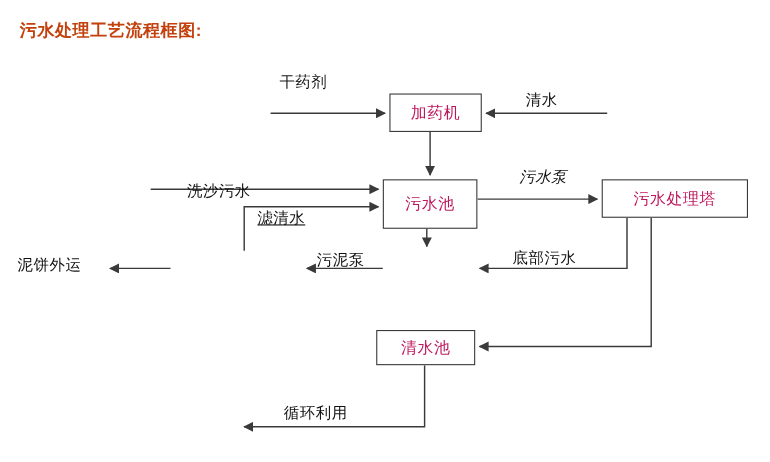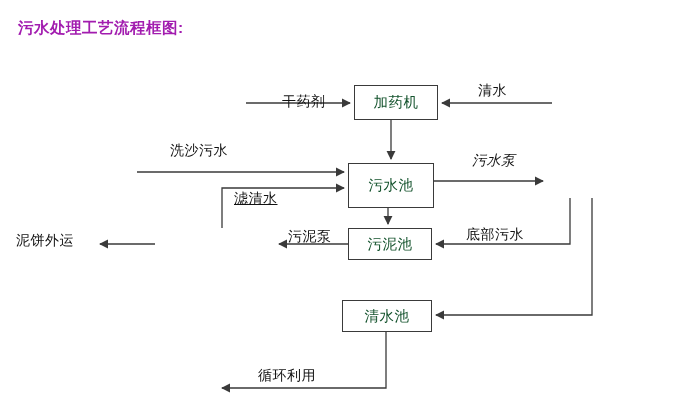--- a/index.html
+++ b/index.html
@@ -18,40 +18,40 @@
     background: #ffffff;
     overflow: hidden;
   }
   #title {
     position: absolute;
     left: 18px;
     top: 18px;
     font-size: 15.5px;
     font-weight: bold;
     letter-spacing: 0.5px;
-    color: #a21caf;
+    color: #c2410c;
     white-space: nowrap;
   }
   #svg-layer {
     position: absolute;
     left: 0;
     top: 0;
     width: 700px;
     height: 420px;
   }
   .node {
     position: absolute;
     box-sizing: border-box;
     border: 1.4px solid #3a3a3a;
     background: #ffffff;
     display: flex;
     align-items: center;
     justify-content: center;
     font-size: 14.5px;
-    color: #14532d;
+    color: #be185d;
     white-space: nowrap;
     letter-spacing: 0.5px;
   }
   .edge-label {
     position: absolute;
     font-size: 14px;
     color: #111111;
     white-space: nowrap;
     letter-spacing: 0.5px;
     background: transparent;
@@ -103,31 +103,31 @@
       <path d="M 592 198 L 592 315 L 436 315" marker-end="url(#arrow-r)"></path>
 
       <path d="M 386 332 L 386 388 L 222 388" marker-end="url(#arrow-r)"></path>
     </g>
   </svg>
 
   <div class="node" style="left:354px; top:85px; width:84px; height:35px;">加药机</div>
 
   <div class="node" style="left:348px; top:163px; width:86px; height:45px;">污水池</div>
 
+  <div class="node" style="left:547px; top:163px; width:133px; height:35px;">污水处理塔</div>
 
 
-  <div class="node" style="left:348px; top:228px; width:84px; height:32px;">污泥池</div>
 
   <div class="node" style="left:342px; top:300px; width:90px; height:32px;">清水池</div>
 
-  <div class="term-label" style="left:254px; top:93px;margin-left:28px;">干药剂</div>
+  <div class="term-label" style="left:254px; top:66px;">干药剂</div>
 
   <div class="term-label" style="left:478px; top:82px;">清水</div>
 
-  <div class="edge-label" style="left:170px; top:142px;">洗沙污水</div>
+  <div class="edge-label" style="left:170px; top:165px;">洗沙污水</div>
 
   <div class="edge-label" style="left:234px; top:190px;text-decoration:underline;">滤清水</div>
 
   <div class="edge-label" style="left:472px; top:152px;font-style:italic;">污水泵</div>
 
   <div class="edge-label" style="left:288px; top:228px;">污泥泵</div>
 
   <div class="term-label" style="left:16px; top:232px;">泥饼外运</div>
 
   <div class="edge-label" style="left:466px; top:226px;">底部污水</div>

